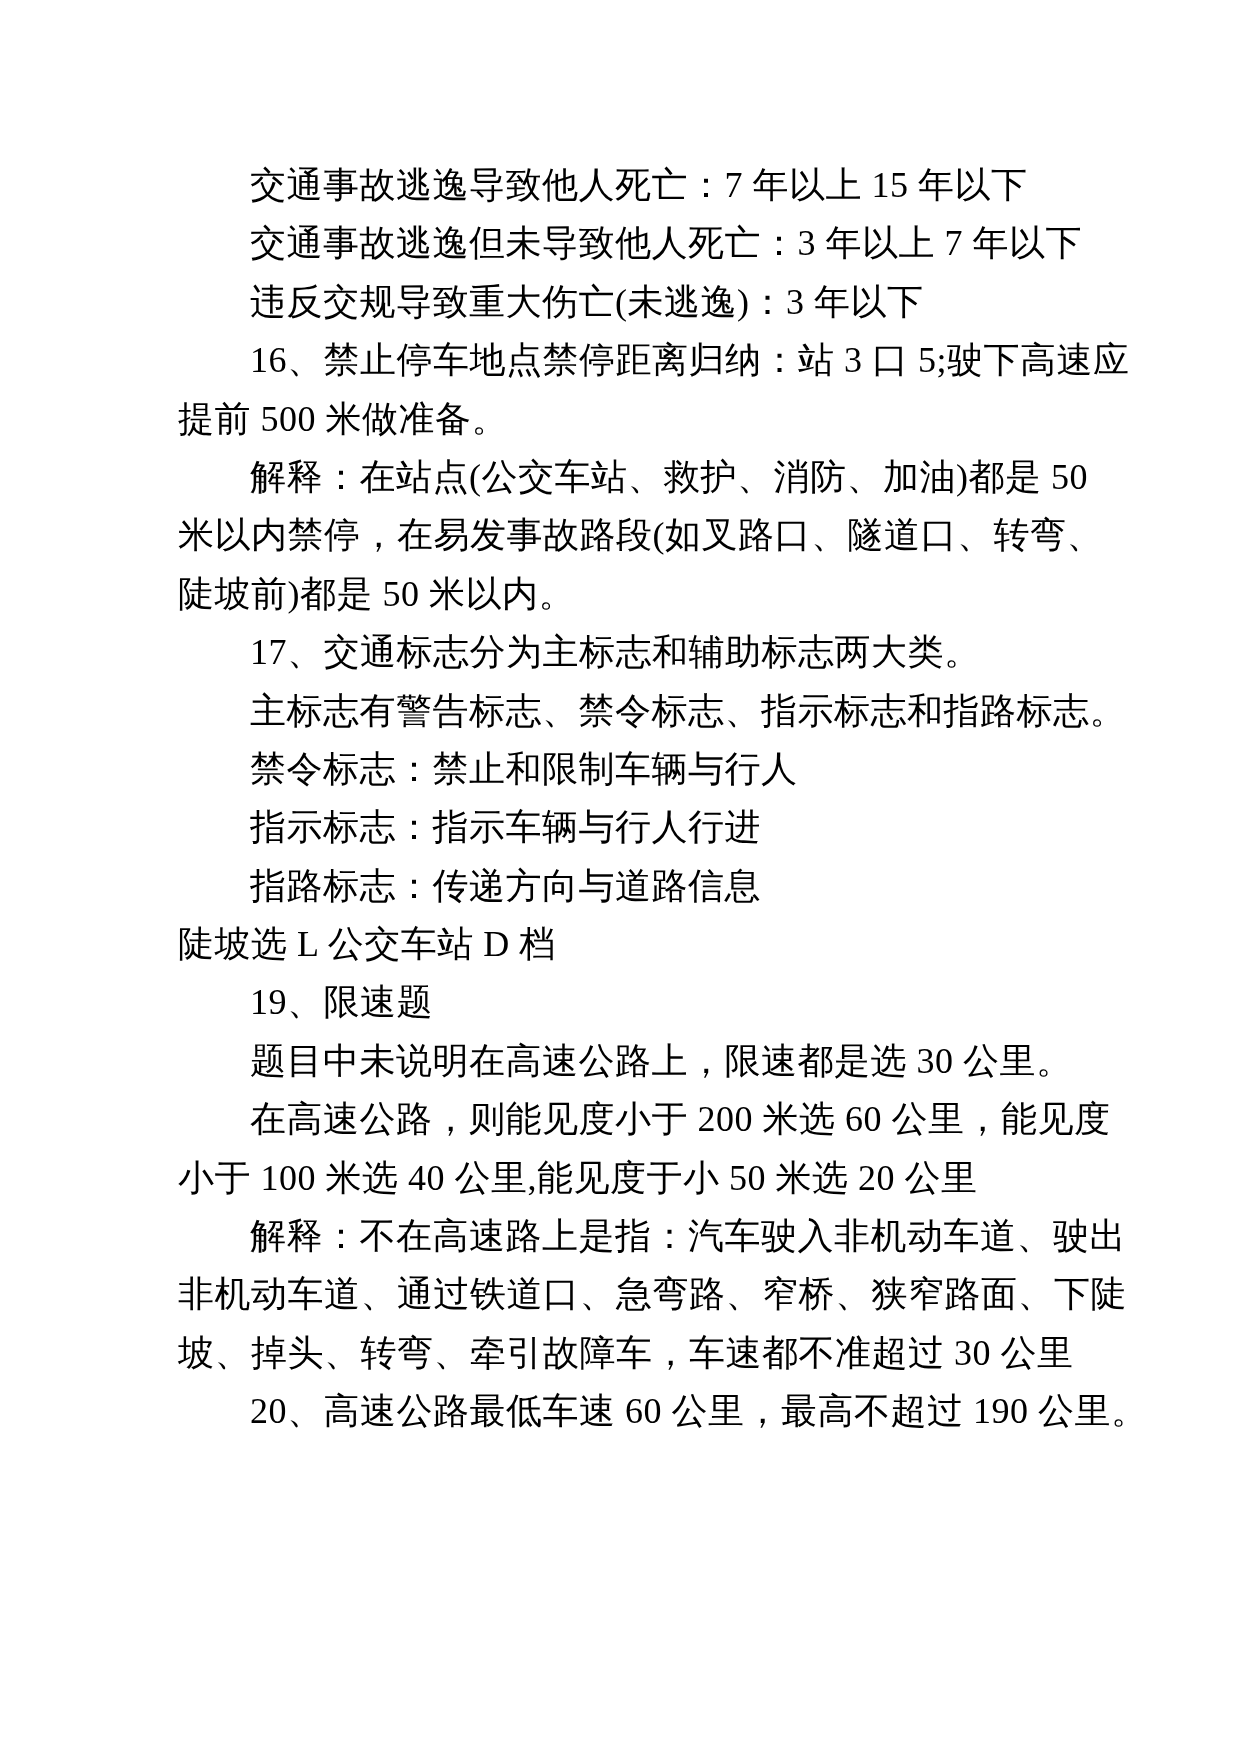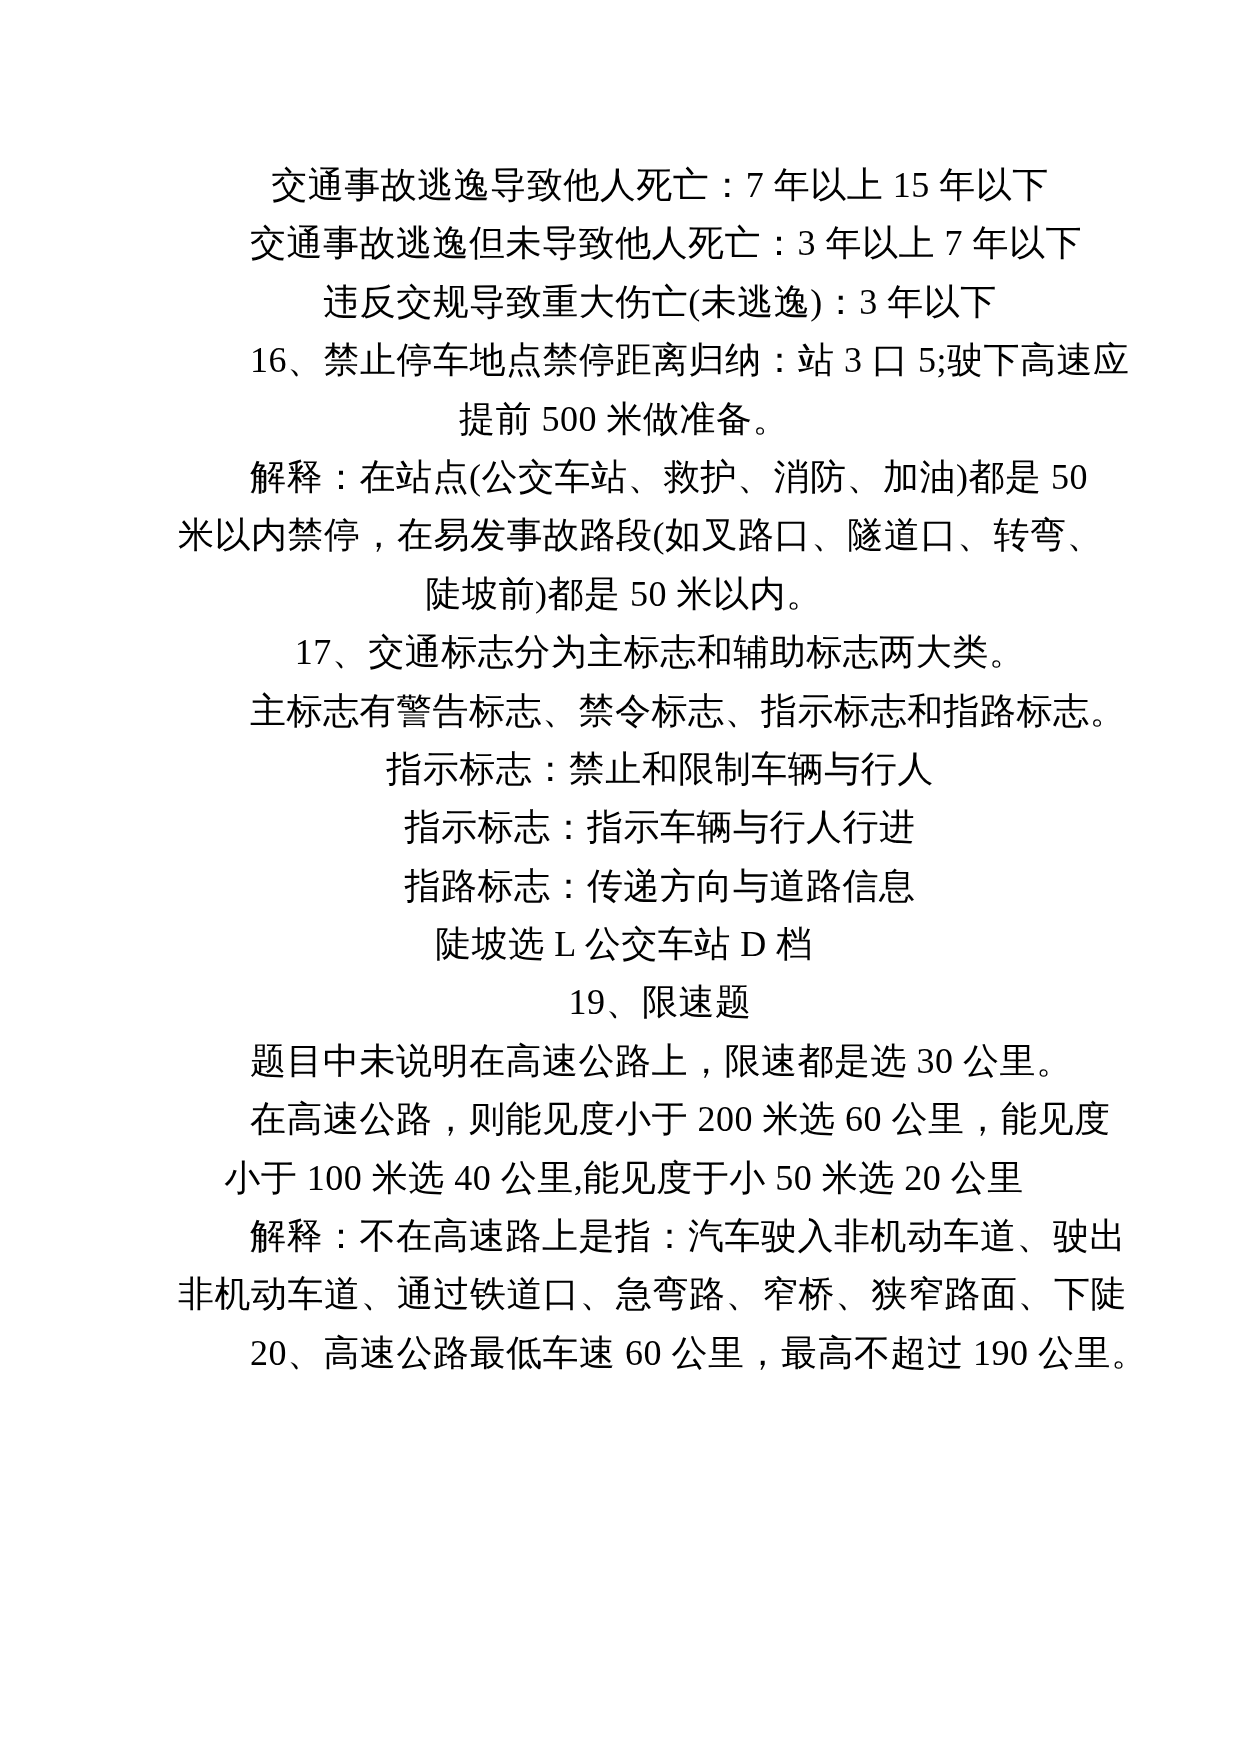--- a/index.html
+++ b/index.html
@@ -17,44 +17,45 @@
     left: 178px;
     top: 156px;
     width: 892px;
     font-size: 36px;
   }
   .line {
     height: 58.4px;
     line-height: 58.4px;
     white-space: pre;
     letter-spacing: 0.5px;
-    text-align: center;
+    text-align: left;
   }
   .indent { text-indent: 72px; }
 </style>
 </head>
 <body>
 
 <div class="page">
   <div class="content">
     <div class="line indent">交通事故逃逸导致他人死亡：7 年以上 15 年以下</div>
     <div class="line indent">交通事故逃逸但未导致他人死亡：3 年以上 7 年以下</div>
     <div class="line indent">违反交规导致重大伤亡(未逃逸)：3 年以下</div>
     <div class="line indent">16、禁止停车地点禁停距离归纳：站 3 口 5;驶下高速应</div>
     <div class="line">提前 500 米做准备。</div>
     <div class="line indent">解释：在站点(公交车站、救护、消防、加油)都是 50</div>
     <div class="line">米以内禁停，在易发事故路段(如叉路口、隧道口、转弯、</div>
     <div class="line">陡坡前)都是 50 米以内。</div>
     <div class="line indent">17、交通标志分为主标志和辅助标志两大类。</div>
     <div class="line indent">主标志有警告标志、禁令标志、指示标志和指路标志。</div>
-    <div class="line indent">指示标志：禁止和限制车辆与行人</div>
+    <div class="line indent">禁令标志：禁止和限制车辆与行人</div>
     <div class="line indent">指示标志：指示车辆与行人行进</div>
     <div class="line indent">指路标志：传递方向与道路信息</div>
     <div class="line">陡坡选 L 公交车站 D 档</div>
     <div class="line indent">19、限速题</div>
     <div class="line indent">题目中未说明在高速公路上，限速都是选 30 公里。</div>
     <div class="line indent">在高速公路，则能见度小于 200 米选 60 公里，能见度</div>
     <div class="line">小于 100 米选 40 公里,能见度于小 50 米选 20 公里</div>
     <div class="line indent">解释：不在高速路上是指：汽车驶入非机动车道、驶出</div>
     <div class="line">非机动车道、通过铁道口、急弯路、窄桥、狭窄路面、下陡</div>
+    <div class="line">坡、掉头、转弯、牵引故障车，车速都不准超过 30 公里</div>
     <div class="line indent">20、高速公路最低车速 60 公里，最高不超过 190 公里。</div>
   </div>
 </div>
 
 </body></html>

